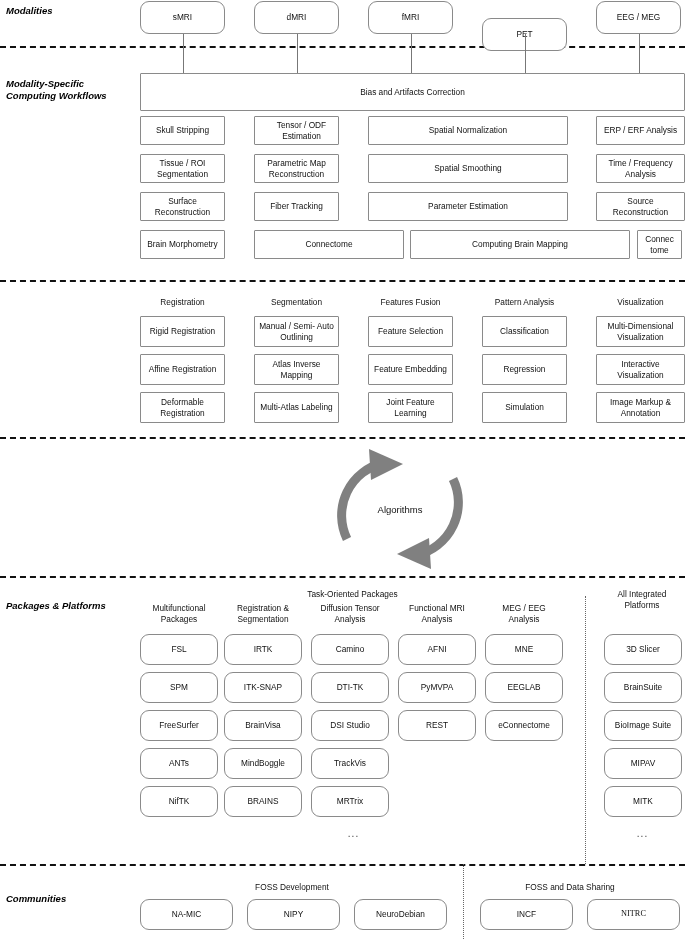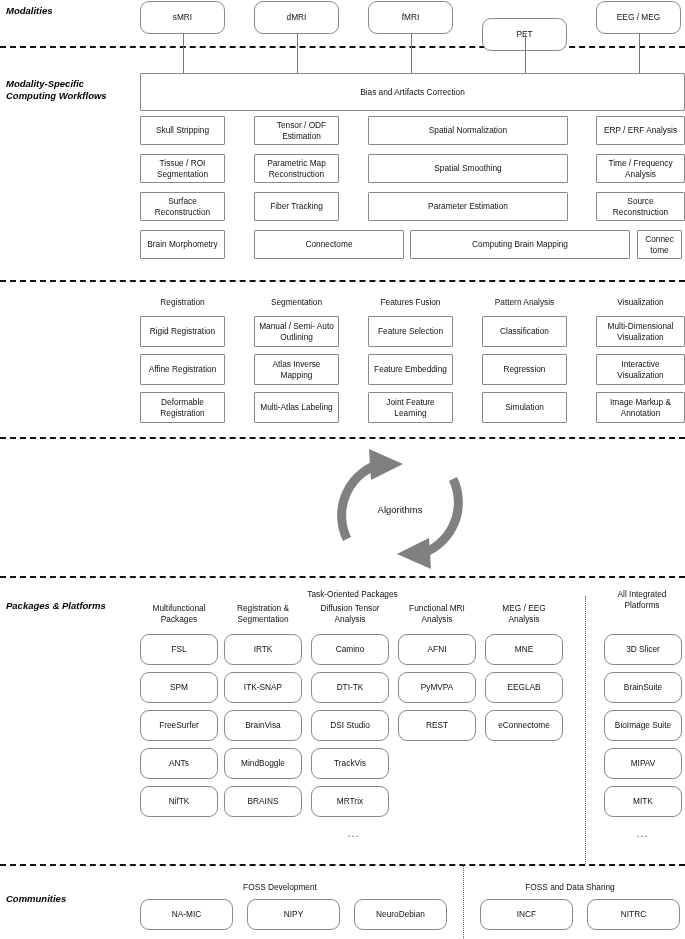--- a/index.html
+++ b/index.html
@@ -380,34 +380,34 @@
       <div class="box round" style="left: 604px; top: 786px; width: 78px; height: 31px;">
         <span>MITK</span>
       </div>
     </div>
 
   <div class="ellipsis" style="left:311px; top:828px; width:85px;">...</div>
   <div class="ellipsis" style="left:600px; top:828px; width:85px;">...</div>
 
   <div class="vdot" style="left:463px; top:864px; height:75px;"></div>
   <div id="communities-headers">
-      <div class="cap" style="left: 210px; top: 882px; width: 140px;">FOSS Development</div>
+      <div class="cap" style="left: 222px; top: 882px; width: 140px;">FOSS Development</div>
       <div class="cap" style="left: 480px; top: 882px; width: 180px;">FOSS and Data Sharing</div>
     </div>
   <div id="communities-boxes">
       <div class="box round" style="left: 140px; top: 899px; width: 93px; height: 31px;">
         <span>NA-MIC</span>
       </div>
       <div class="box round" style="left: 247px; top: 899px; width: 93px; height: 31px;">
         <span>NIPY</span>
       </div>
       <div class="box round" style="left: 354px; top: 899px; width: 93px; height: 31px;">
         <span>NeuroDebian</span>
       </div>
       <div class="box round" style="left: 480px; top: 899px; width: 93px; height: 31px;">
         <span>INCF</span>
       </div>
-      <div class="box round" style="left: 587px; top: 899px; width: 93px; height: 31px;">
+      <div class="box round" style="left: 587px; top: 899px; width: 93px; height: 31px; font-family: Liberation Serif, serif;">
         <span>NITRC</span>
       </div>
     </div>
 
 </div>
 
 </body></html>

